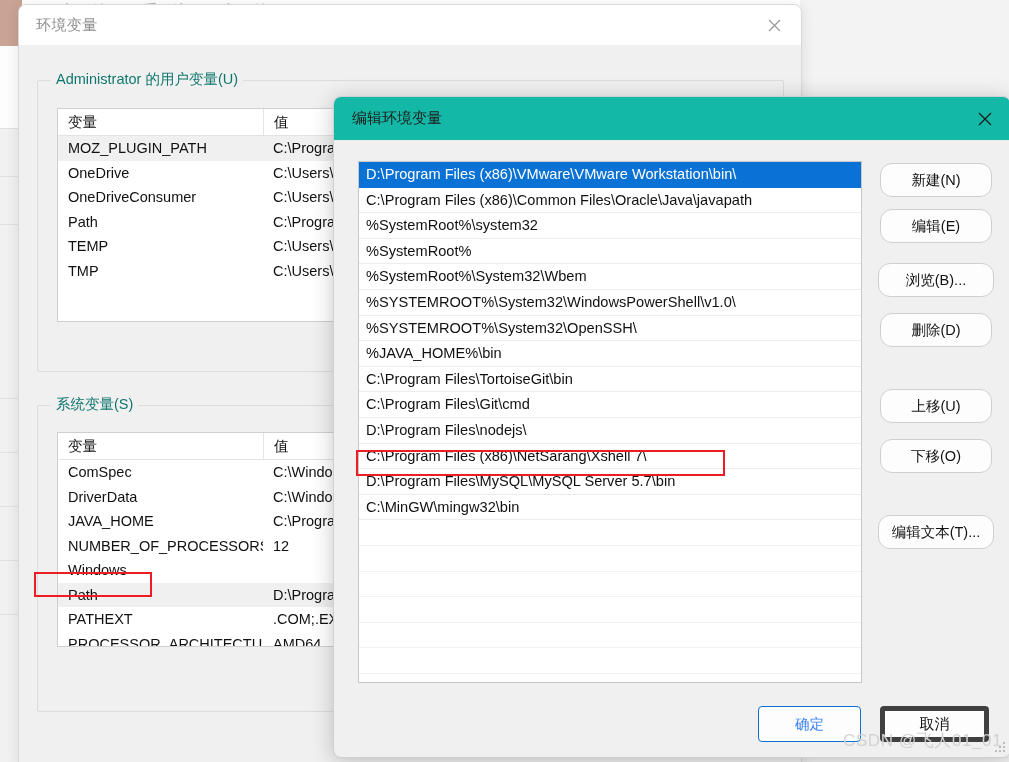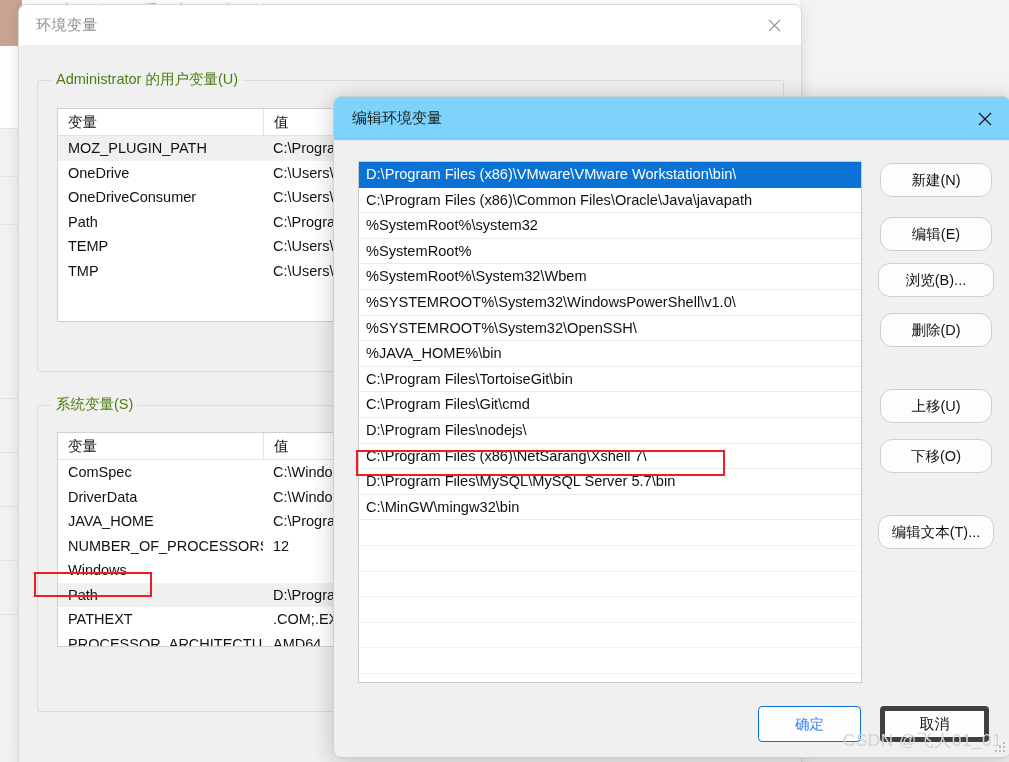--- a/index.html
+++ b/index.html
@@ -101,21 +101,21 @@
     border: 1px solid #dcdcdc;
     border-radius: 2px;
     background: transparent;
   }
   .group-label {
     position: absolute;
     top: -11px; left: 13px;
     background: #f0f0f0;
     padding: 0 5px;
     font-size: 14.5px;
-    color: #4d7c0f;
+    color: #0f766e;
     white-space: nowrap;
   }
 
   .varlist {
     position: absolute;
     background: #ffffff;
     border: 1px solid #d0d0d0;
     overflow: hidden;
   }
   .varlist-head {
@@ -181,21 +181,21 @@
     background: #f0f0f0;
     border: 1px solid #cfcfcf;
     border-radius: 8px;
     box-shadow: 0 3px 22px rgba(0,0,0,0.22);
     overflow: hidden;
   }
   #edit-titlebar {
     position: absolute;
     left: 0; top: 0;
     width: 676px; height: 43px;
-    background: #7dd3fc;
+    background: #14b8a6;
     border-bottom: 1px solid #e9e9e9;
   }
   #edit-title {
     position: absolute;
     left: 18px; top: 12px;
     font-size: 15px;
     color: #1b1b1b;
   }
   #edit-close {
     position: absolute;
@@ -446,21 +446,21 @@
       <div class="path-row blank">&nbsp;</div>
       <div class="path-row blank">&nbsp;</div>
       <div class="path-row blank">&nbsp;</div>
       <div class="path-row blank">&nbsp;</div>
       <div class="path-row blank">&nbsp;</div>
       <div class="path-row blank">&nbsp;</div>
     </div>
 
   <div id="side-buttons">
       <button class="dlg-btn" style="left: 546px; top: 66px;">新建(N)</button>
-      <button class="dlg-btn" style="left: 546px; top: 120px;">编辑(E)</button>
+      <button class="dlg-btn" style="left: 546px; top: 112px;">编辑(E)</button>
       <button class="dlg-btn wide" style="left: 544px; top: 166px;">浏览(B)...</button>
       <button class="dlg-btn" style="left: 546px; top: 216px;">删除(D)</button>
       <button class="dlg-btn" style="left: 546px; top: 292px;">上移(U)</button>
       <button class="dlg-btn" style="left: 546px; top: 342px;">下移(O)</button>
       <button class="dlg-btn wide" style="left: 544px; top: 418px;">编辑文本(T)...</button>
     </div>
 
   <button id="btn-ok">确定</button>
   <button id="btn-cancel">取消</button>
 

